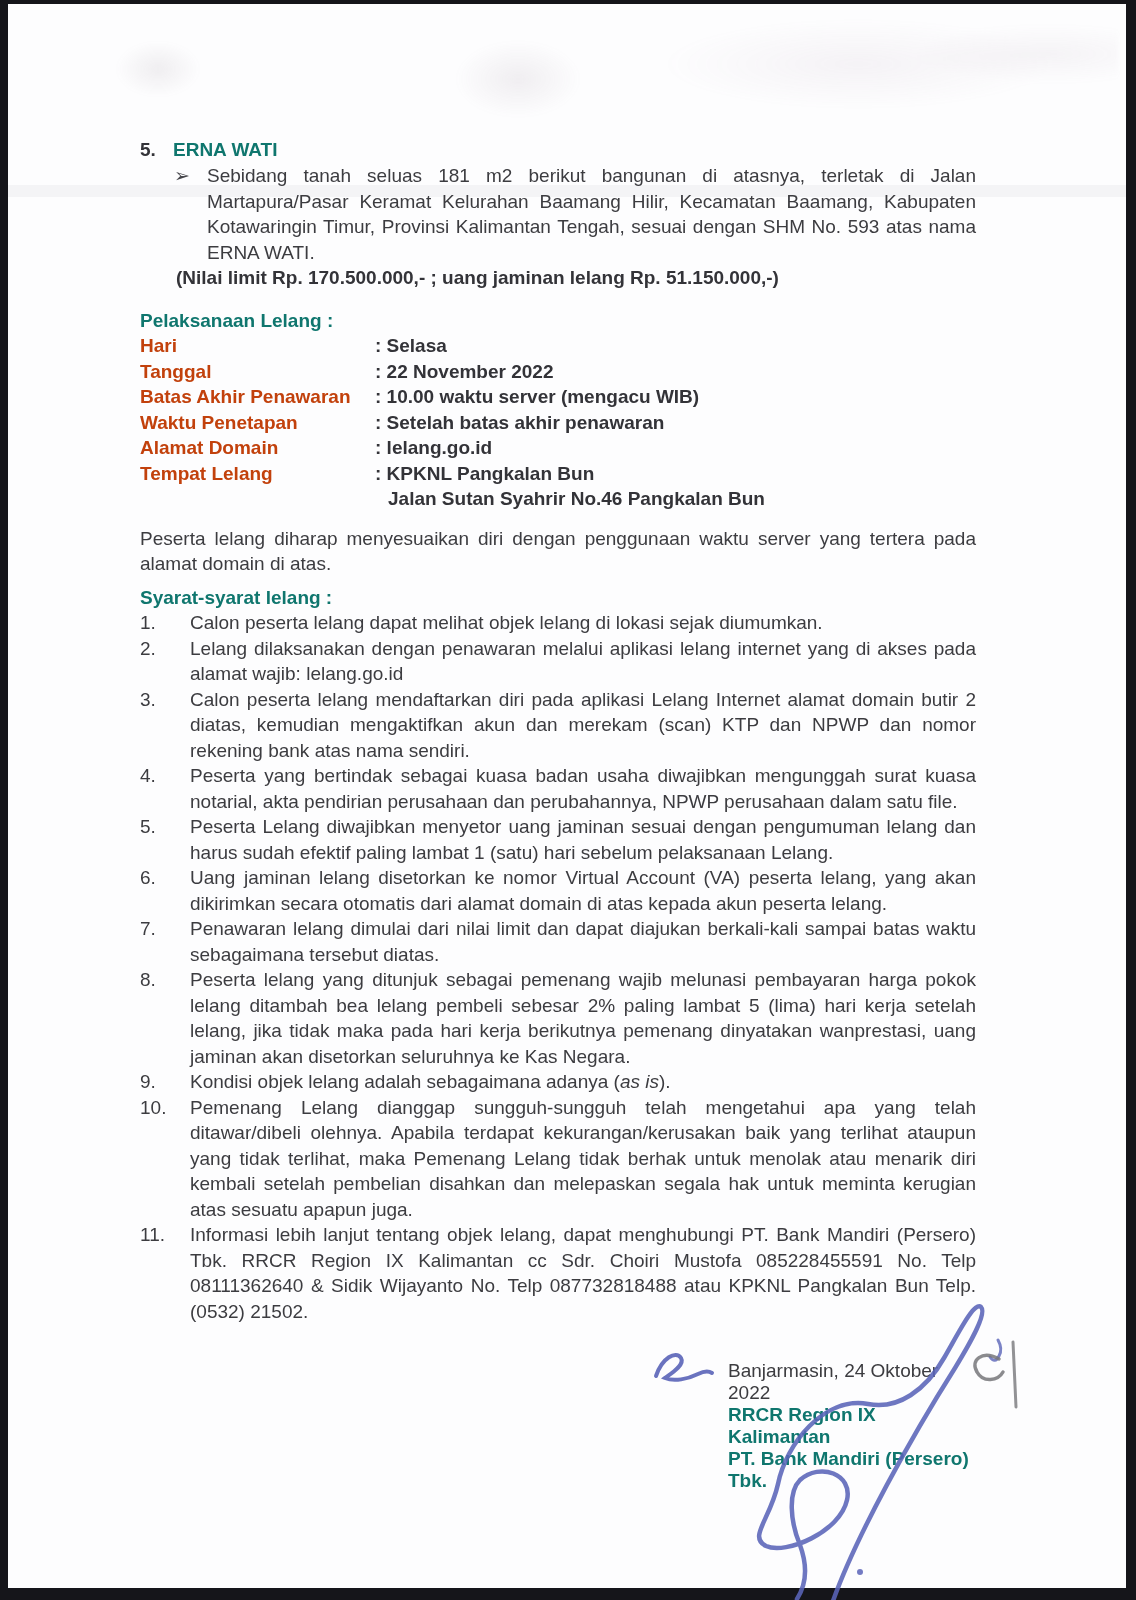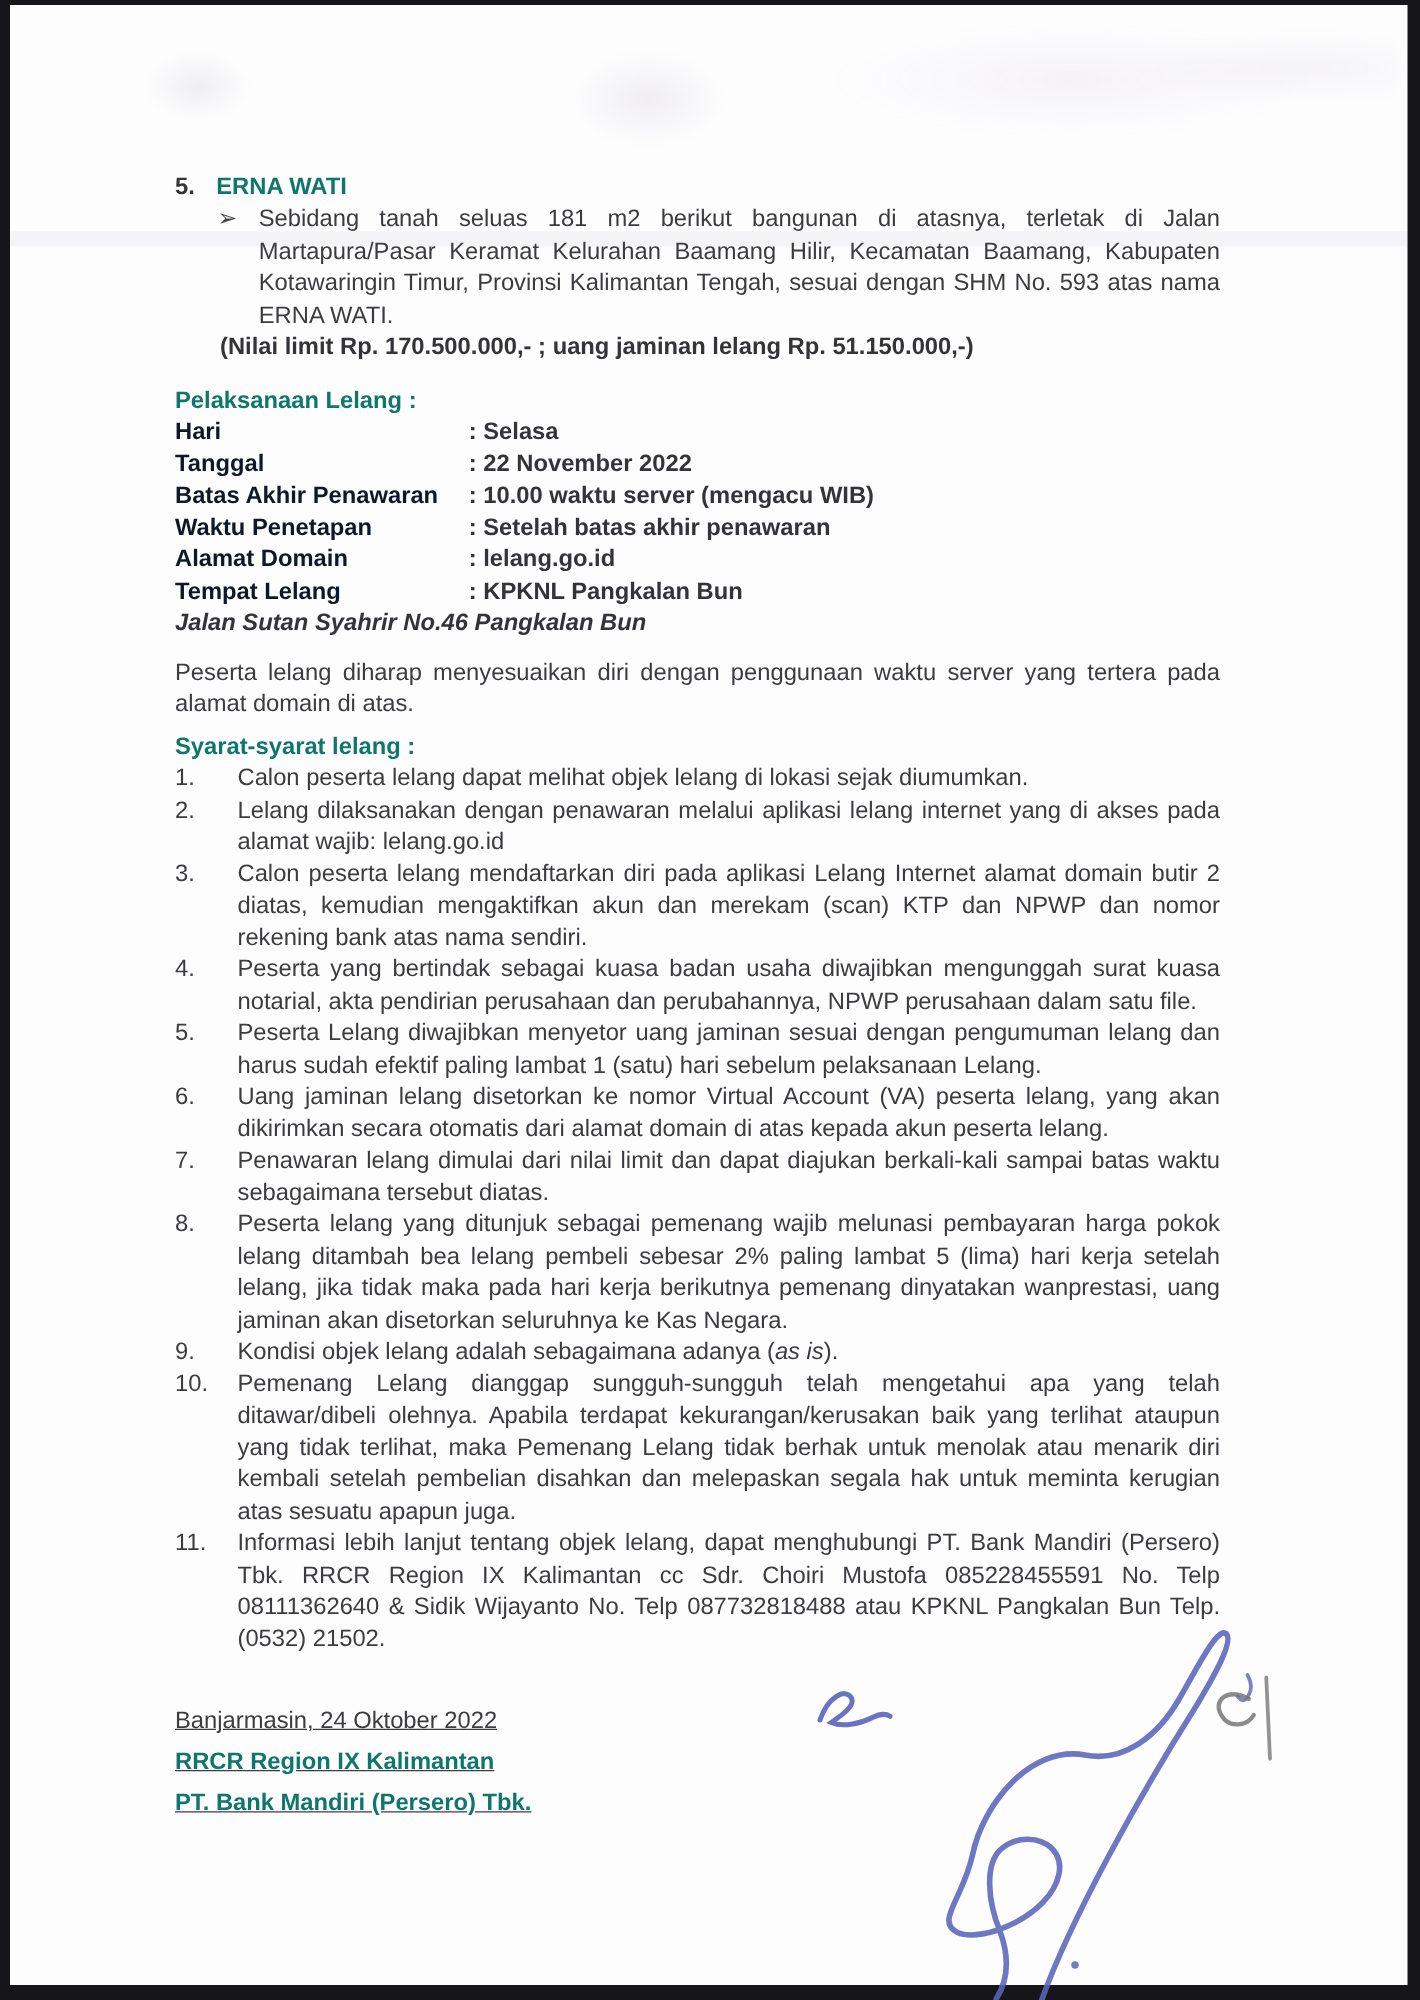--- a/index.html
+++ b/index.html
@@ -33,29 +33,29 @@
   }
   .bold{font-weight:bold;color:#0f766e;}
   .item-head{display:flex;}
   .item-head .num{width:33px;font-weight:bold;color:#333338;}
   .bullet-block{display:flex;margin-top:0.5px;}
   .bullet-block .arrow{width:33px;padding-left:34px;box-sizing:content-box;flex:0 0 auto;color:#45454a;}
   .bullet-block .btext{flex:1;text-align:justify;}
   .limit-line{margin-left:36px;font-weight:bold;color:#333338;}
   .pelaksanaan{margin-top:17px;}
   .prow{display:flex;}
-  .prow .plabel{width:235px;flex:0 0 auto;font-weight:bold;color:#0f172a;}
+  .prow .plabel{width:235px;flex:0 0 auto;font-weight:bold;color:#c2410c;}
   .prow .pvalue{font-weight:bold;color:#333338;}
-  .venue-address{font-weight:bold;color:#333338;font-style:italic;}
+  .venue-address{margin-left:248px;font-weight:bold;color:#333338;}
   .notice{margin-top:14px;text-align:justify;}
   .terms{margin-top:8px;}
   .term{display:flex;}
   .term .tnum{width:50px;flex:0 0 auto;}
   .term .ttext{flex:1;text-align:justify;}
-  .sig-block{margin-top:36px;line-height:33px;text-decoration:underline;}
+  .sig-block{margin-top:36px;margin-left:588px;line-height:22px;}
   .ink{position:absolute;left:0;top:0;pointer-events:none;}
 </style>
 </head>
 <body>
 
 <div class="page">
   <div class="ghosting"></div>
   <div class="scan-band"></div>
 
   <div class="content">

